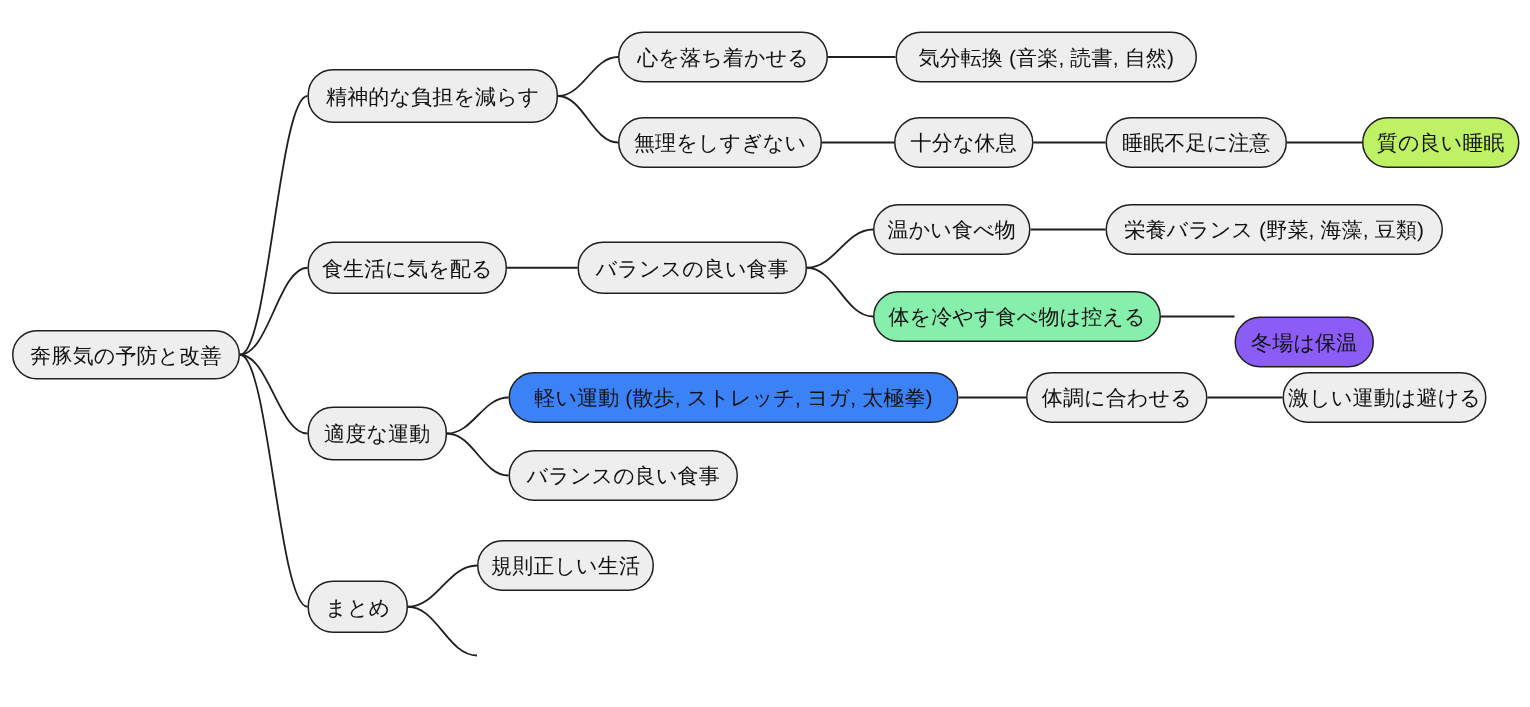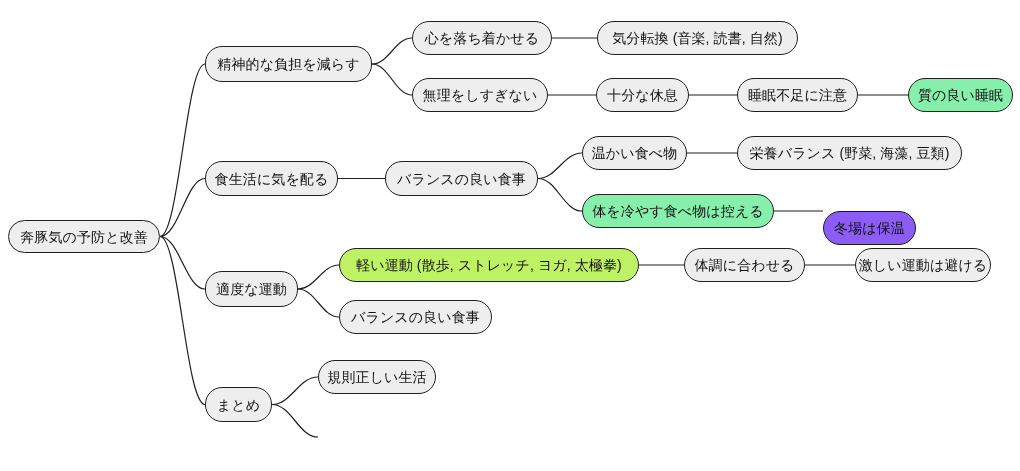--- a/index.html
+++ b/index.html
@@ -87,21 +87,21 @@
     </div>
     <div class="mm-node" style="left: 412px; top: 78px; width: 136px; height: 34px; background: rgb(238, 238, 238); border-color: rgb(31, 31, 31); color: rgb(17, 17, 17);">
       <span class="mm-node-label">無理をしすぎない</span>
     </div>
     <div class="mm-node" style="left: 596px; top: 78px; width: 93px; height: 34px; background: rgb(238, 238, 238); border-color: rgb(31, 31, 31); color: rgb(17, 17, 17);">
       <span class="mm-node-label">十分な休息</span>
     </div>
     <div class="mm-node" style="left: 737px; top: 78px; width: 121px; height: 34px; background: rgb(238, 238, 238); border-color: rgb(31, 31, 31); color: rgb(17, 17, 17);">
       <span class="mm-node-label">睡眠不足に注意</span>
     </div>
-    <div class="mm-node" style="left: 908px; top: 78px; width: 105px; height: 34px; background: #86efac; border-color: rgb(31, 31, 31); color: rgb(17, 17, 17);">
+    <div class="mm-node" style="left: 908px; top: 78px; width: 105px; height: 34px; background: #bef264; border-color: rgb(31, 31, 31); color: rgb(17, 17, 17);">
       <span class="mm-node-label">質の良い睡眠</span>
     </div>
     <div class="mm-node" style="left: 205px; top: 161px; width: 133px; height: 35px; background: rgb(238, 238, 238); border-color: rgb(31, 31, 31); color: rgb(17, 17, 17);">
       <span class="mm-node-label">食生活に気を配る</span>
     </div>
     <div class="mm-node" style="left: 385px; top: 161px; width: 153px; height: 35px; background: rgb(238, 238, 238); border-color: rgb(31, 31, 31); color: rgb(17, 17, 17);">
       <span class="mm-node-label">バランスの良い食事</span>
     </div>
     <div class="mm-node" style="left: 582px; top: 136px; width: 105px; height: 34px; background: rgb(238, 238, 238); border-color: rgb(31, 31, 31); color: rgb(17, 17, 17);">
       <span class="mm-node-label">温かい食べ物</span>
@@ -111,21 +111,21 @@
     </div>
     <div class="mm-node" style="left: 582px; top: 194px; width: 192px; height: 34px; background: #86efac; border-color: rgb(31, 31, 31); color: rgb(17, 17, 17);">
       <span class="mm-node-label">体を冷やす食べ物は控える</span>
     </div>
     <div class="mm-node" style="left: 823px; top: 194px; width: 93px; height: 34px; background: #8b5cf6; border-color: rgb(31, 31, 31); color: rgb(17, 17, 17); margin-top: 17px;">
       <span class="mm-node-label">冬場は保温</span>
     </div>
     <div class="mm-node" style="left: 205px; top: 271px; width: 93px; height: 36px; background: rgb(238, 238, 238); border-color: rgb(31, 31, 31); color: rgb(17, 17, 17);">
       <span class="mm-node-label">適度な運動</span>
     </div>
-    <div class="mm-node" style="left: 339px; top: 248px; width: 300px; height: 34px; background: #bef264; border-color: rgb(31, 31, 31); color: rgb(17, 17, 17);">
+    <div class="mm-node" style="left: 339px; top: 248px; width: 300px; height: 34px; background: #3b82f6; border-color: rgb(31, 31, 31); color: rgb(17, 17, 17);">
       <span class="mm-node-label">軽い運動 (散歩, ストレッチ, ヨガ, 太極拳)</span>
     </div>
     <div class="mm-node" style="left: 684px; top: 248px; width: 121px; height: 34px; background: rgb(238, 238, 238); border-color: rgb(31, 31, 31); color: rgb(17, 17, 17);">
       <span class="mm-node-label">体調に合わせる</span>
     </div>
     <div class="mm-node" style="left: 855px; top: 248px; width: 136px; height: 34px; background: rgb(238, 238, 238); border-color: rgb(31, 31, 31); color: rgb(17, 17, 17);">
       <span class="mm-node-label">激しい運動は避ける</span>
     </div>
     <div class="mm-node" style="left: 339px; top: 300px; width: 153px; height: 34px; background: rgb(238, 238, 238); border-color: rgb(31, 31, 31); color: rgb(17, 17, 17);">
       <span class="mm-node-label">バランスの良い食事</span>

